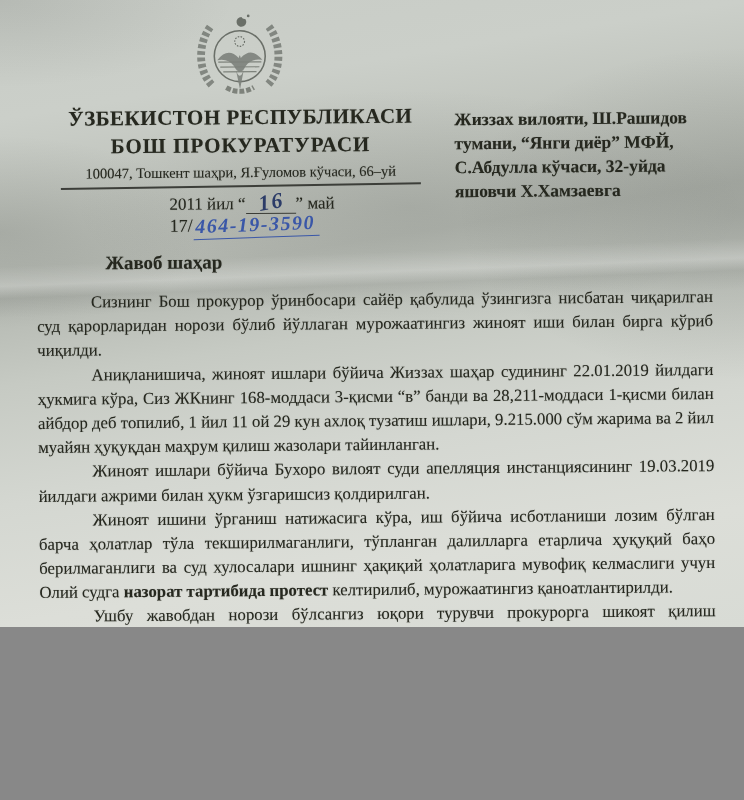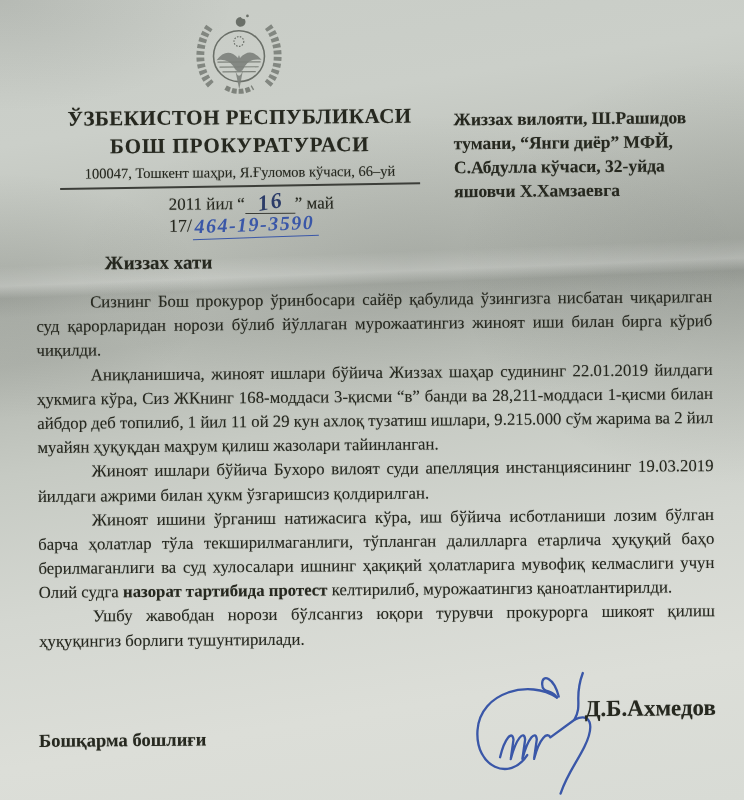--- a/index.html
+++ b/index.html
@@ -1,17 +1,17 @@
 <!DOCTYPE html>
 <html><head>
 <meta charset="utf-8">
 <style>
   html,body{margin:0;padding:0;background:#888;}
   .photo{
-    position:relative;width:744px;height:800px;overflow:hidden;
+    position:relative;width:744px;height:627px;overflow:hidden;
     font-family:"Liberation Serif","DejaVu Serif",serif;
     background:
       radial-gradient(55% 38% at 100% 34%, rgba(40,44,40,0.18), transparent 70%),
       radial-gradient(40% 22% at 0% 37%, rgba(40,44,40,0.14), transparent 70%),
       radial-gradient(60% 25% at 55% 33%, rgba(52,56,52,0.13), transparent 75%),
       radial-gradient(45% 20% at 0% 0%, rgba(50,54,50,0.12), transparent 70%),
       linear-gradient(171deg,#c8ccc6 0%,#cbcfc9 16%,#bdc1ba 30%,#b4b8b1 40%,#c6cac3 52%,#d4d7d1 68%,#dcded8 84%,#d8dbd5 100%);
   }
   .crease{
     position:absolute;left:-20px;top:252px;width:800px;height:52px;
@@ -91,21 +91,21 @@
       <span>17/</span><span class="ref-ink">464-19-3590</span>
     </div>
 
     <div class="rcpt">
       <div>Жиззах вилояти, Ш.Рашидов</div>
       <div>тумани, “Янги диёр” МФЙ,</div>
       <div>С.Абдулла кўчаси, 32-уйда</div>
       <div>яшовчи Х.Хамзаевга</div>
     </div>
 
-    <div class="title">Жиззах хати</div>
+    <div class="title">Жавоб шаҳар</div>
 
     <div class="body">
       <p>Сизнинг Бош прокурор ўринбосари сайёр қабулида ўзингизга нисбатан чиқарилган суд қарорларидан норози бўлиб йўллаган мурожаатингиз жиноят иши билан бирга кўриб чиқилди.</p>
       <p>Аниқланишича, жиноят ишлари бўйича Жиззах шаҳар судининг 22.01.2019 йилдаги ҳукмига кўра, Сиз ЖКнинг 168-моддаси 3-қисми “в” банди ва 28,211-моддаси 1-қисми билан айбдор деб топилиб, 1 йил 11 ой 29 кун ахлоқ тузатиш ишлари, 9.215.000 сўм жарима ва 2 йил муайян ҳуқуқдан маҳрум қилиш жазолари тайинланган.</p>
       <p>Жиноят ишлари бўйича Бухоро вилоят суди апелляция инстанциясининг 19.03.2019 йилдаги ажрими билан ҳукм ўзгаришсиз қолдирилган.</p>
       <p><span>Жиноят ишини ўрганиш натижасига кўра, иш бўйича исботланиши лозим бўлган барча ҳолатлар тўла текширилмаганлиги, тўпланган далилларга етарлича ҳуқуқий баҳо берилмаганлиги ва суд хулосалари ишнинг ҳақиқий ҳолатларига мувофиқ келмаслиги учун Олий судга </span><span class="b">назорат тартибида протест</span><span> келтирилиб, мурожаатингиз қаноатлантирилди.</span></p>
       <p>Ушбу жавобдан норози бўлсангиз юқори турувчи прокурорга шикоят қилиш ҳуқуқингиз борлиги тушунтирилади.</p>
     </div>
 
     <div class="role">Бошқарма бошлиғи</div>

